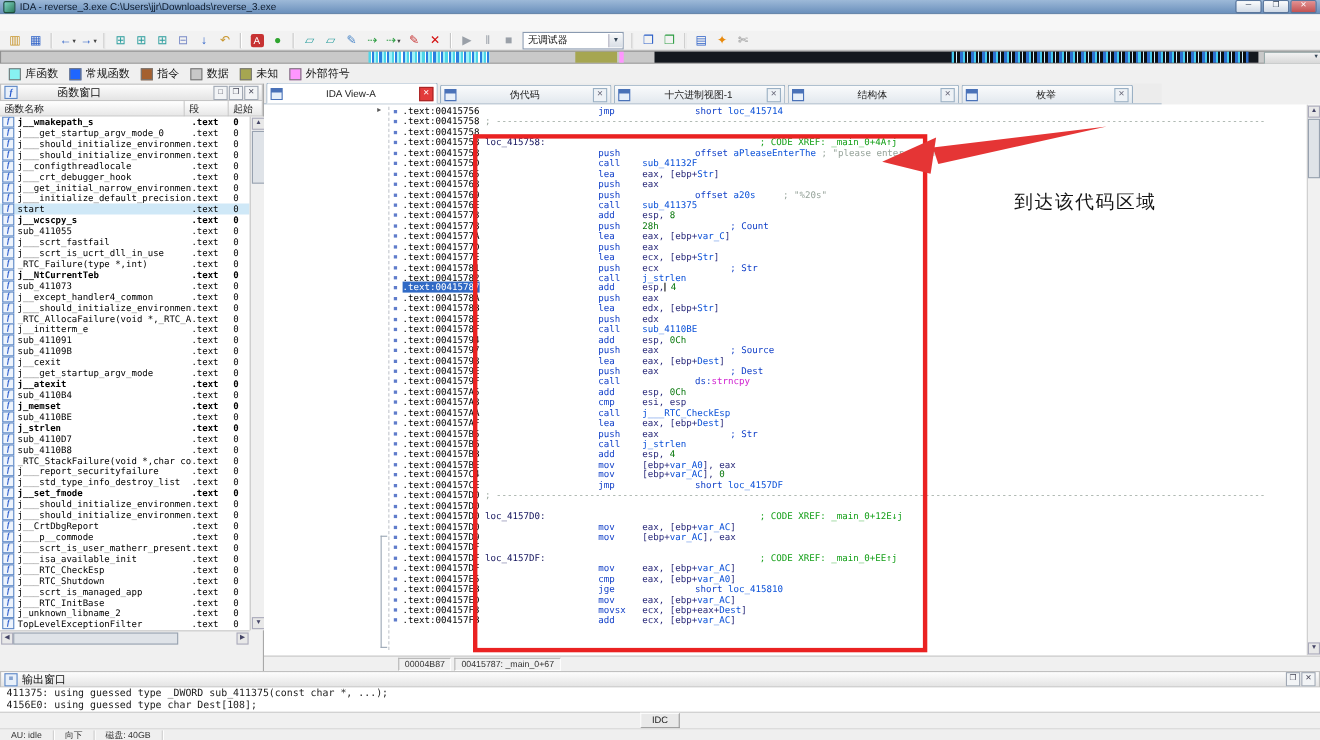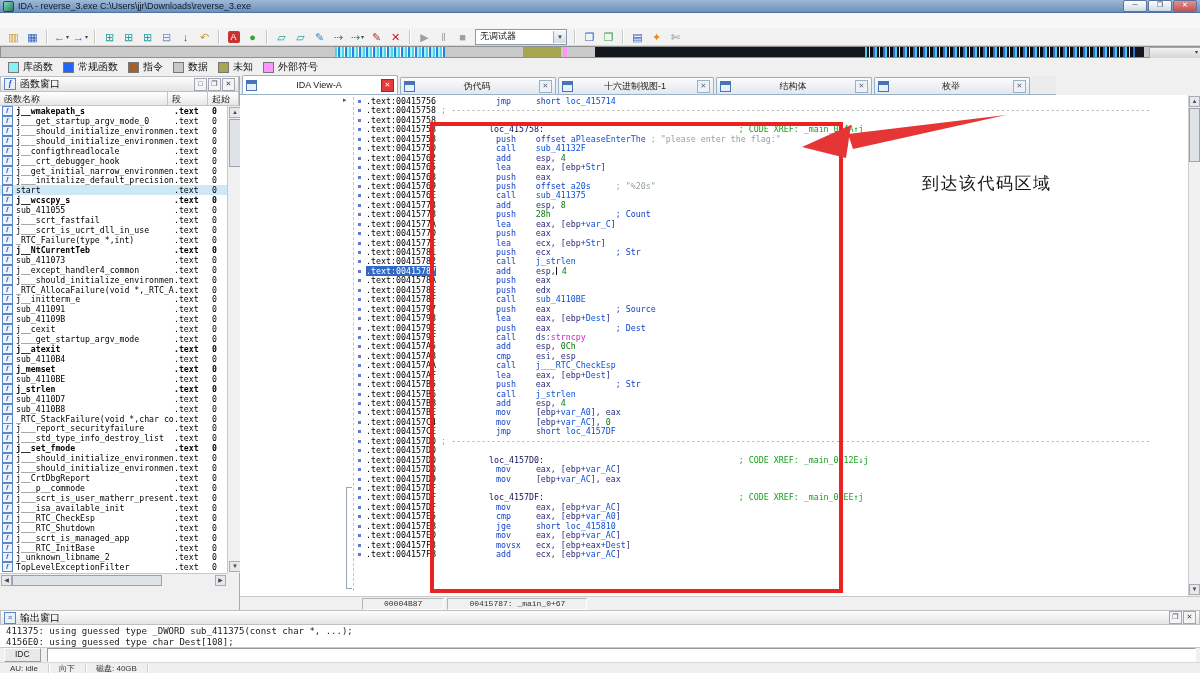--- a/index.html
+++ b/index.html
@@ -53,21 +53,21 @@
   .litem{display:flex;align-items:center;margin-right:10px;}
   .lsw{width:9px;height:9px;border:1px solid #777;margin-right:4px;flex:none;}
   .litem span:last-child{font-size:10px;color:#111;white-space:nowrap;}
 
   
   .funcpanel{left:0;top:76px;width:240px;height:534px;background:#f0f0f0;border-right:1px solid #a8a8a8;}
   .fheader{position:absolute;left:0;top:0;width:100%;height:16px;background:linear-gradient(#fdfdfd,#e4e4e4);
            border:1px solid #c0c0c0;display:flex;align-items:center;padding:0 3px;box-sizing:border-box;}
   .fpicon{width:10px;height:10px;border:1px solid #5b86c5;background:#e8f0fa;color:#2255cc;
           font:italic bold 8px "Liberation Serif",serif;text-align:center;line-height:9px;margin-right:4px;flex:none;}
-  .fptitle{font-size:10px;color:#111;flex:1;white-space:nowrap;}
+  .fptitle{font-size:10px;color:#111;flex:1;white-space:nowrap;margin-left:32px;}
   .pbtn{width:11px;height:11px;border:1px solid #a0a8b4;background:#f2f4f6;font-size:7px;line-height:9px;
         text-align:center;color:#445;margin-left:1px;flex:none;}
   .fcols{position:absolute;left:0;top:16px;width:100%;height:14px;display:flex;}
   .fcol{background:linear-gradient(#ffffff,#e7e7e7);border-right:1px solid #c4c4c4;border-bottom:1px solid #c4c4c4;
         font-size:9px;color:#222;padding:1px 0 0 4px;box-sizing:border-box;white-space:nowrap;overflow:hidden;}
   .flist{position:absolute;left:0;top:30px;width:227px;height:467px;background:#fff;overflow:hidden;}
   .frow{display:flex;align-items:center;height:9.93px;white-space:nowrap;
         font:8.2px "DejaVu Sans Mono",monospace;color:#000;}
   .frow.fb{font-weight:bold;}
   .frow.fsel{background:#cfe8f7;}
@@ -97,55 +97,55 @@
   .viewarea{left:240px;top:95px;width:960px;height:501px;background:#fff;overflow:hidden;}
   .gdash{position:absolute;left:113px;top:2px;height:494px;border-left:1px dashed #c2c6cc;}
   .garrow{position:absolute;left:103px;top:1px;font-size:7px;color:#555;}
   .gbracket{position:absolute;left:106px;top:392px;width:5px;height:100px;border-left:1px solid #9aa6b4;
             border-top:1px solid #9aa6b4;border-bottom:1px solid #9aa6b4;}
   .dlines{position:absolute;left:0;top:2px;width:946px;padding-left:126px;box-sizing:border-box;}
   .dline{position:relative;height:9.45px;white-space:pre;font:8.3px/9.45px "DejaVu Sans Mono",monospace;color:#000;}
   .dline::before{content:"";position:absolute;left:-8px;top:3px;width:3px;height:3px;background:#5f7ccb;}
   .k-a{color:#000;}
   .k-a.asel{background:#316ac5;color:#fff;}
-  .k-m{color:#1240c8;}
+  .k-m{color:#1240c8;margin-left:48px;}
   .k-r{color:#2a2a7a;}
   .k-n{color:#0b51d8;}
   .k-g{color:#0c7a10;}
   .k-c{color:#96a39a;}
   .k-x{color:#16a01a;}
   .k-v{color:#1240c8;}
   .k-p{color:#d01ed0;}
-  .k-l{color:#13135c;padding-left:48px;}
+  .k-l{color:#13135c;}
   .caret{display:inline-block;width:1px;height:8px;background:#111;vertical-align:-1px;}
   .dvscroll{position:absolute;right:0;top:0;width:11px;height:501px;background:#f1f1f1;border-left:1px solid #ccc;}
 
   
   .viewstatus{left:240px;top:596px;width:960px;height:14px;background:#f0f0f0;border-top:1px solid #c8c8c8;
               display:flex;align-items:center;padding-left:122px;}
   .vcell{font-size:8px;color:#333;border:1px solid;border-color:#b4b4b4 #fdfdfd #fdfdfd #b4b4b4;
-         padding:0 21px;margin-right:3px;height:10px;line-height:10px;white-space:nowrap;font-family:Liberation Mono, monospace;}
+         padding:0 5px;margin-right:3px;height:10px;line-height:10px;white-space:nowrap;}
 
   
   .redbox{left:430px;top:122px;width:413px;height:471px;border:4px solid #ea2222;z-index:40;pointer-events:none;}
   .redarrow{position:absolute;left:0;top:0;width:1200px;height:673px;z-index:41;pointer-events:none;}
   .annot{left:922px;top:172px;font-size:17px;letter-spacing:1.5px;color:#151515;z-index:42;
          font-family:"Liberation Serif",serif;white-space:nowrap;}
 
   
   .outputpanel{left:0;top:610px;width:1200px;height:52px;background:#f0f0f0;}
   .oheader{position:absolute;left:0;top:0;width:100%;height:15px;background:linear-gradient(#fdfdfd,#e4e4e4);
            border:1px solid #c0c0c0;display:flex;align-items:center;padding:0 3px;box-sizing:border-box;}
   .opicon{width:10px;height:10px;border:1px solid #5b86c5;background:#e8f0fa;color:#2a5aa8;font-size:7px;
           line-height:9px;text-align:center;margin-right:4px;flex:none;}
   .optitle{font-size:10px;color:#111;flex:1;}
   .olines{position:absolute;left:0;top:15px;width:100%;height:23px;background:#fff;border-bottom:1px solid #c8c8c8;
           padding:1px 0 0 6px;box-sizing:border-box;overflow:hidden;}
   .oline{font:9px/10.5px "DejaVu Sans Mono",monospace;color:#1a1a1a;white-space:pre;}
-  .idcrow{position:absolute;left:0;top:38px;width:100%;height:14px;display:flex;align-items:center;padding:0 4px;box-sizing:border-box;}
+  .idcrow{position:absolute;left:0;top:38px;width:100%;height:14px;display:flex;align-items:center;padding:0 4px;box-sizing:border-box;flex-direction:column;}
   .idcbtn{height:12px;line-height:11px;padding:0 10px;font-size:8.5px;color:#222;background:#e9e9e9;
           border:1px solid;border-color:#fdfdfd #9a9a9a #9a9a9a #fdfdfd;flex:none;}
   .idcinput{height:12px;background:#fff;border:1px solid;border-color:#9a9a9a #fdfdfd #fdfdfd #9a9a9a;
             flex:1;margin-left:6px;}
 
   
   .statusbar{left:0;top:662px;width:1200px;height:11px;background:#efefef;border-top:1px solid #d8d8d8;
              display:flex;align-items:center;}
   .scell{font-size:8px;color:#333;padding:0 10px;height:9px;line-height:9px;border-right:1px solid #cfcfcf;
          box-shadow:1px 0 0 #fff;white-space:nowrap;}
@@ -654,36 +654,37 @@
     <div class="gdash"></div>
     <div class="garrow">▸</div>
     <div class="gbracket"></div>
     <div class="dlines">
         <div class="dline"><span class="k-a">.text:00415756</span><span class="k-r">            </span><span class="k-m">jmp</span><span class="k-r">     </span><span class="k-m">short </span><span class="k-n">loc_415714</span></div>
         <div class="dline"><span class="k-a">.text:00415758</span><span class="k-c"> ; --------------------------------------------------------------------------------------------------------------------------------------------</span></div>
         <div class="dline"><span class="k-a">.text:00415758</span></div>
         <div class="dline"><span class="k-a">.text:00415758</span><span class="k-l"> loc_415758:</span><span class="k-r">                                       </span><span class="k-x">; CODE XREF: _main_0+4A↑j</span></div>
         <div class="dline"><span class="k-a">.text:00415758</span><span class="k-r">            </span><span class="k-m">push</span><span class="k-r">    </span><span class="k-m">offset </span><span class="k-n">aPleaseEnterThe</span><span class="k-c"> ; "please enter the flag:"</span></div>
         <div class="dline"><span class="k-a">.text:0041575D</span><span class="k-r">            </span><span class="k-m">call</span><span class="k-r">    </span><span class="k-n">sub_41132F</span></div>
-        <div class="dline"><span class="k-a">.text:00415762</span><span class="k-r">            </span><span class="k-m">add</span><span class="k-r">     </span><span class="k-r">esp, </span><span class="k-g">4</span></div>
         <div class="dline"><span class="k-a">.text:00415765</span><span class="k-r">            </span><span class="k-m">lea</span><span class="k-r">     </span><span class="k-r">eax, [ebp+</span><span class="k-n">Str</span><span class="k-r">]</span></div>
         <div class="dline"><span class="k-a">.text:00415768</span><span class="k-r">            </span><span class="k-m">push</span><span class="k-r">    </span><span class="k-r">eax</span></div>
         <div class="dline"><span class="k-a">.text:00415769</span><span class="k-r">            </span><span class="k-m">push</span><span class="k-r">    </span><span class="k-m">offset </span><span class="k-n">a20s</span><span class="k-r">     </span><span class="k-c">; "%20s"</span></div>
         <div class="dline"><span class="k-a">.text:0041576E</span><span class="k-r">            </span><span class="k-m">call</span><span class="k-r">    </span><span class="k-n">sub_411375</span></div>
         <div class="dline"><span class="k-a">.text:00415773</span><span class="k-r">            </span><span class="k-m">add</span><span class="k-r">     </span><span class="k-r">esp, </span><span class="k-g">8</span></div>
         <div class="dline"><span class="k-a">.text:00415778</span><span class="k-r">            </span><span class="k-m">push</span><span class="k-r">    </span><span class="k-g">28h</span><span class="k-r">             </span><span class="k-v">; Count</span></div>
         <div class="dline"><span class="k-a">.text:0041577A</span><span class="k-r">            </span><span class="k-m">lea</span><span class="k-r">     </span><span class="k-r">eax, [ebp+</span><span class="k-n">var_C</span><span class="k-r">]</span></div>
         <div class="dline"><span class="k-a">.text:0041577D</span><span class="k-r">            </span><span class="k-m">push</span><span class="k-r">    </span><span class="k-r">eax</span></div>
         <div class="dline"><span class="k-a">.text:0041577E</span><span class="k-r">            </span><span class="k-m">lea</span><span class="k-r">     </span><span class="k-r">ecx, [ebp+</span><span class="k-n">Str</span><span class="k-r">]</span></div>
         <div class="dline"><span class="k-a">.text:00415781</span><span class="k-r">            </span><span class="k-m">push</span><span class="k-r">    </span><span class="k-r">ecx</span><span class="k-r">             </span><span class="k-v">; Str</span></div>
         <div class="dline"><span class="k-a">.text:00415782</span><span class="k-r">            </span><span class="k-m">call</span><span class="k-r">    </span><span class="k-n">j_strlen</span></div>
         <div class="dline"><span class="k-a asel">.text:00415787</span><span class="k-r">            </span><span class="k-m">add</span><span class="k-r">     </span><span class="k-r">esp,</span><span class="caret"></span><span class="k-r"> </span><span class="k-g">4</span></div>
         <div class="dline"><span class="k-a">.text:0041578A</span><span class="k-r">            </span><span class="k-m">push</span><span class="k-r">    </span><span class="k-r">eax</span></div>
+        <div class="dline"><span class="k-a">.text:0041578B</span><span class="k-r">            </span><span class="k-m">lea</span><span class="k-r">     </span><span class="k-r">edx, [ebp+</span><span class="k-n">Str</span><span class="k-r">]</span></div>
         <div class="dline"><span class="k-a">.text:0041578E</span><span class="k-r">            </span><span class="k-m">push</span><span class="k-r">    </span><span class="k-r">edx</span></div>
         <div class="dline"><span class="k-a">.text:0041578F</span><span class="k-r">            </span><span class="k-m">call</span><span class="k-r">    </span><span class="k-n">sub_4110BE</span></div>
+        <div class="dline"><span class="k-a">.text:00415794</span><span class="k-r">            </span><span class="k-m">add</span><span class="k-r">     </span><span class="k-r">esp, </span><span class="k-g">0Ch</span></div>
         <div class="dline"><span class="k-a">.text:00415797</span><span class="k-r">            </span><span class="k-m">push</span><span class="k-r">    </span><span class="k-r">eax</span><span class="k-r">             </span><span class="k-v">; Source</span></div>
         <div class="dline"><span class="k-a">.text:00415798</span><span class="k-r">            </span><span class="k-m">lea</span><span class="k-r">     </span><span class="k-r">eax, [ebp+</span><span class="k-n">Dest</span><span class="k-r">]</span></div>
         <div class="dline"><span class="k-a">.text:0041579E</span><span class="k-r">            </span><span class="k-m">push</span><span class="k-r">    </span><span class="k-r">eax</span><span class="k-r">             </span><span class="k-v">; Dest</span></div>
         <div class="dline"><span class="k-a">.text:0041579F</span><span class="k-r">            </span><span class="k-m">call</span><span class="k-r">    </span><span class="k-m">ds:</span><span class="k-p">strncpy</span></div>
         <div class="dline"><span class="k-a">.text:004157A5</span><span class="k-r">            </span><span class="k-m">add</span><span class="k-r">     </span><span class="k-r">esp, </span><span class="k-g">0Ch</span></div>
         <div class="dline"><span class="k-a">.text:004157A8</span><span class="k-r">            </span><span class="k-m">cmp</span><span class="k-r">     </span><span class="k-r">esi, esp</span></div>
         <div class="dline"><span class="k-a">.text:004157AA</span><span class="k-r">            </span><span class="k-m">call</span><span class="k-r">    </span><span class="k-n">j___RTC_CheckEsp</span></div>
         <div class="dline"><span class="k-a">.text:004157AF</span><span class="k-r">            </span><span class="k-m">lea</span><span class="k-r">     </span><span class="k-r">eax, [ebp+</span><span class="k-n">Dest</span><span class="k-r">]</span></div>
         <div class="dline"><span class="k-a">.text:004157B5</span><span class="k-r">            </span><span class="k-m">push</span><span class="k-r">    </span><span class="k-r">eax</span><span class="k-r">             </span><span class="k-v">; Str</span></div>
         <div class="dline"><span class="k-a">.text:004157B6</span><span class="k-r">            </span><span class="k-m">call</span><span class="k-r">    </span><span class="k-n">j_strlen</span></div>

